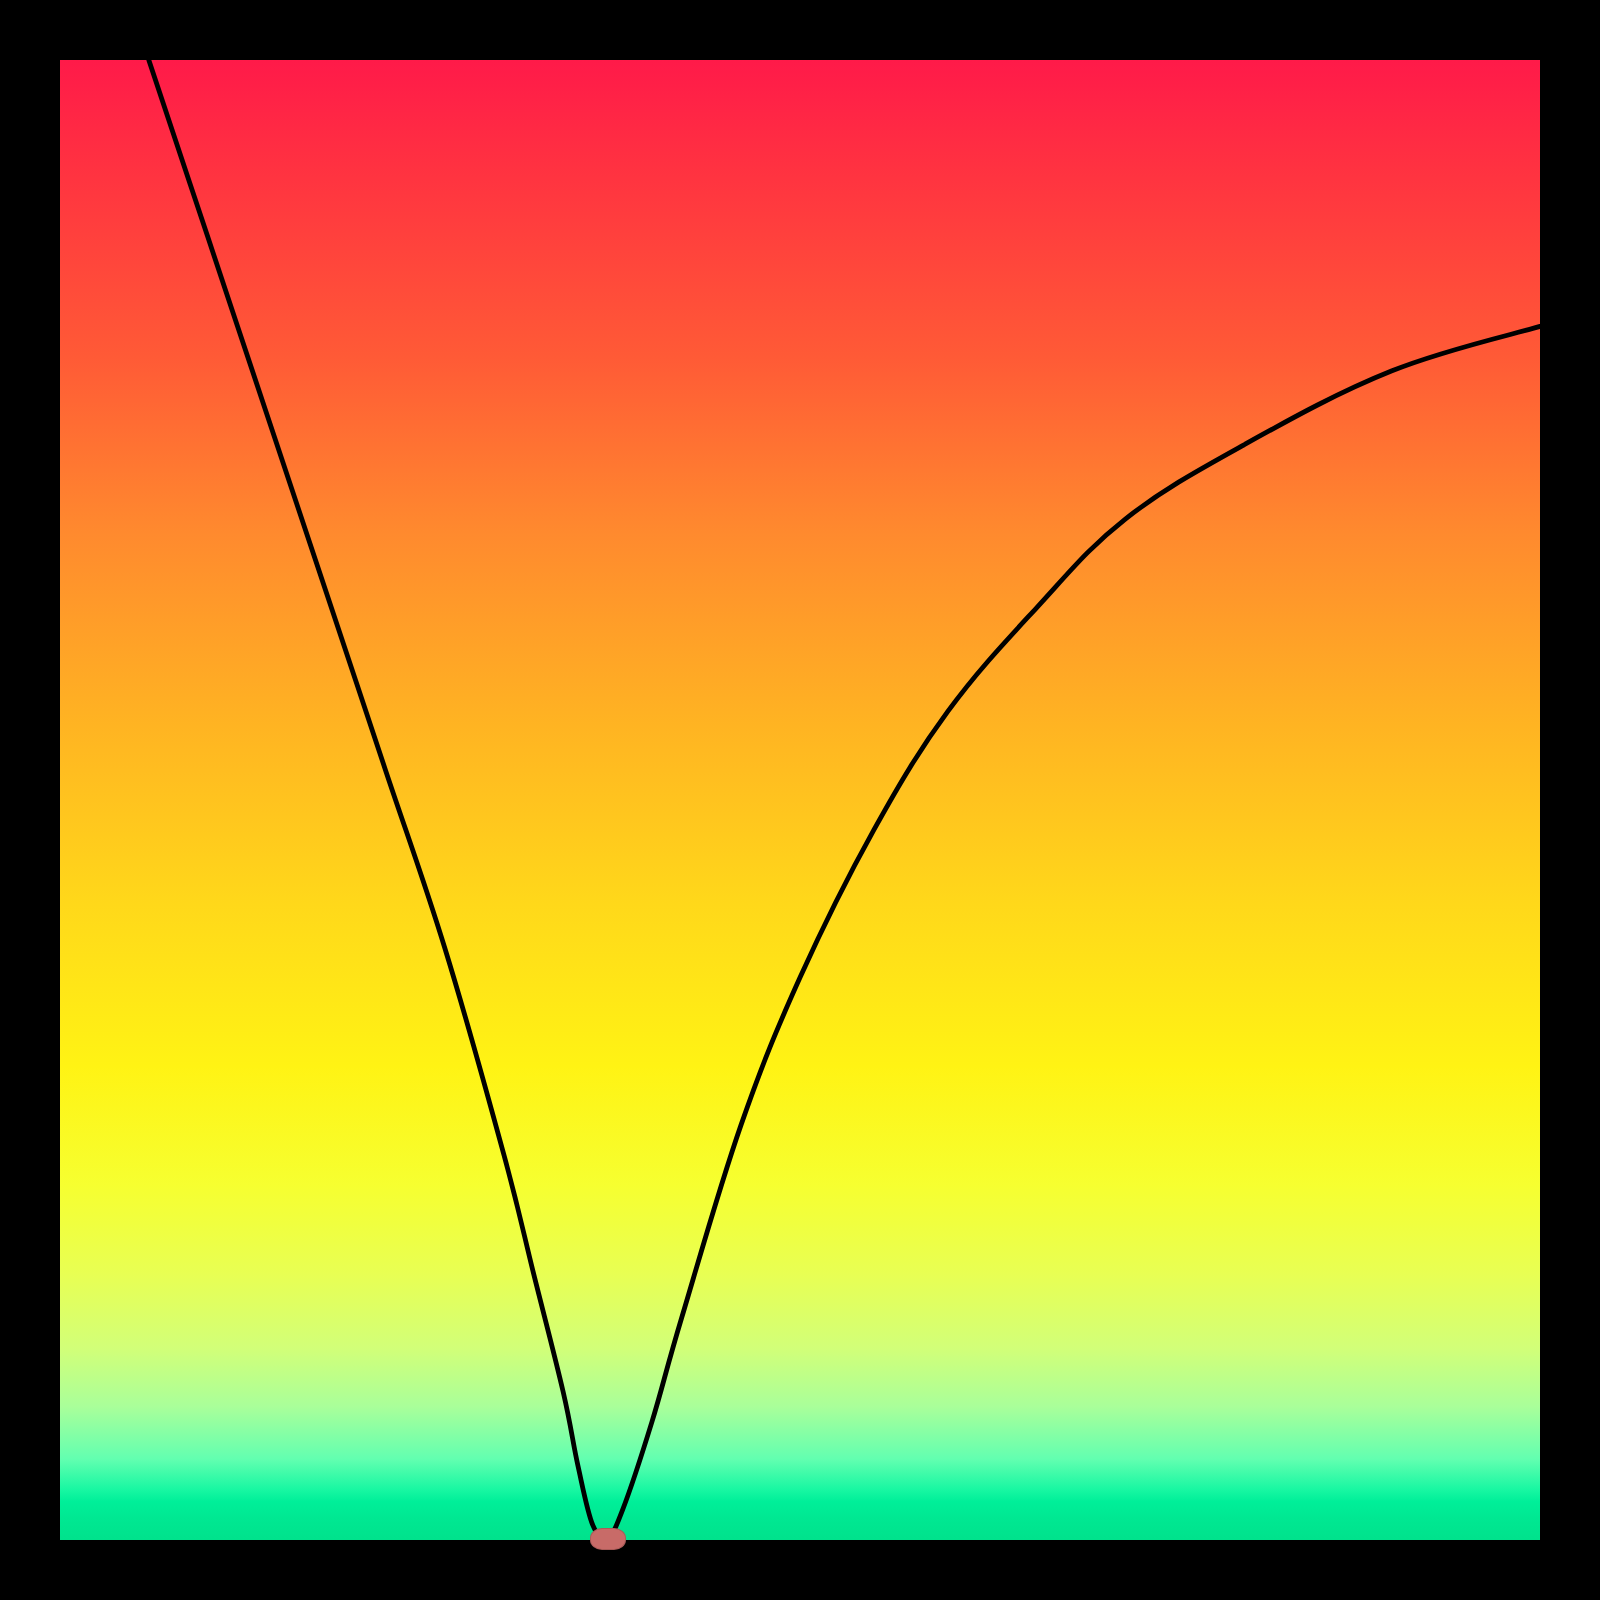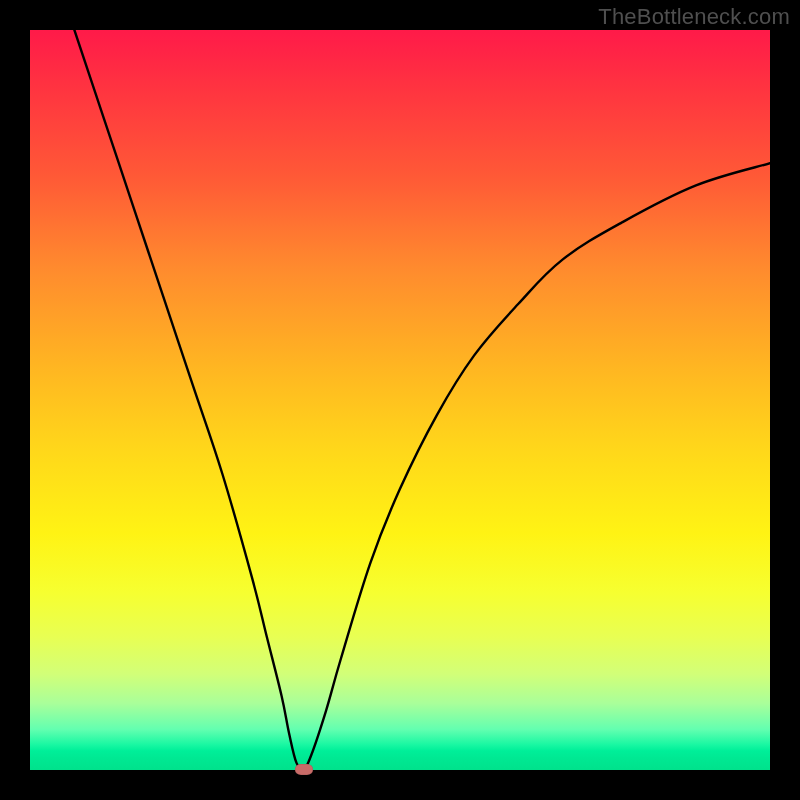--- a/index.html
+++ b/index.html
@@ -67,21 +67,20 @@
     border-radius: 6px / 5px;
     background: #c86b68;
     box-shadow: 0 0 0 0.5px rgba(0,0,0,0.15) inset;
   }
 </style>
 </head>
 <body>
 
 <div class="frame">
 
-  <div class="watermark">TheBottleneck.com</div>
 
   <div class="plot">
 
     <svg class="curve" viewBox="0 0 740 740" preserveAspectRatio="none">
       <path fill="none" stroke="#000" stroke-width="2.4" stroke-linecap="round" stroke-linejoin="round" d="M 44.40 0.00 C 49.73 15.98, 63.34 56.83, 74.00 88.80 C 84.66 120.77, 92.94 145.63, 103.60 177.60 C 114.26 209.57, 122.54 234.43, 133.20 266.40 C 143.86 298.37, 152.14 323.23, 162.80 355.20 C 173.46 387.17, 181.74 409.37, 192.40 444.00 C 203.06 478.63, 214.01 518.30, 222.00 547.60 C 229.99 576.90, 231.47 585.49, 236.80 606.80 C 242.13 628.11, 247.60 648.68, 251.60 666.00 C 255.60 683.32, 256.34 691.01, 259.00 703.00 C 261.66 714.99, 263.74 726.21, 266.40 732.60 C 269.06 738.99, 271.14 739.85, 273.80 738.52 C 276.46 737.19, 277.20 735.59, 281.20 725.20 C 285.20 714.81, 290.67 698.12, 296.00 680.80 C 301.33 663.48, 302.81 655.64, 310.80 629.00 C 318.79 602.36, 329.74 563.44, 340.40 532.80 C 351.06 502.16, 358.01 485.44, 370.00 458.80 C 381.99 432.16, 393.68 408.78, 407.00 384.80 C 420.32 360.82, 429.35 345.58, 444.00 325.60 C 458.65 305.62, 472.42 291.12, 488.40 273.80 C 504.38 256.48, 514.15 244.05, 532.80 229.40 C 551.45 214.75, 568.02 205.72, 592.00 192.40 C 615.98 179.08, 639.36 166.06, 666.00 155.40 C 692.64 144.74, 726.68 137.20, 740.00 133.20"></path>
     </svg>
 
     <div class="minpoint" style="left: 264.8px; top: 733.52px; background: rgb(200, 107, 104);"></div>
   </div>
 

